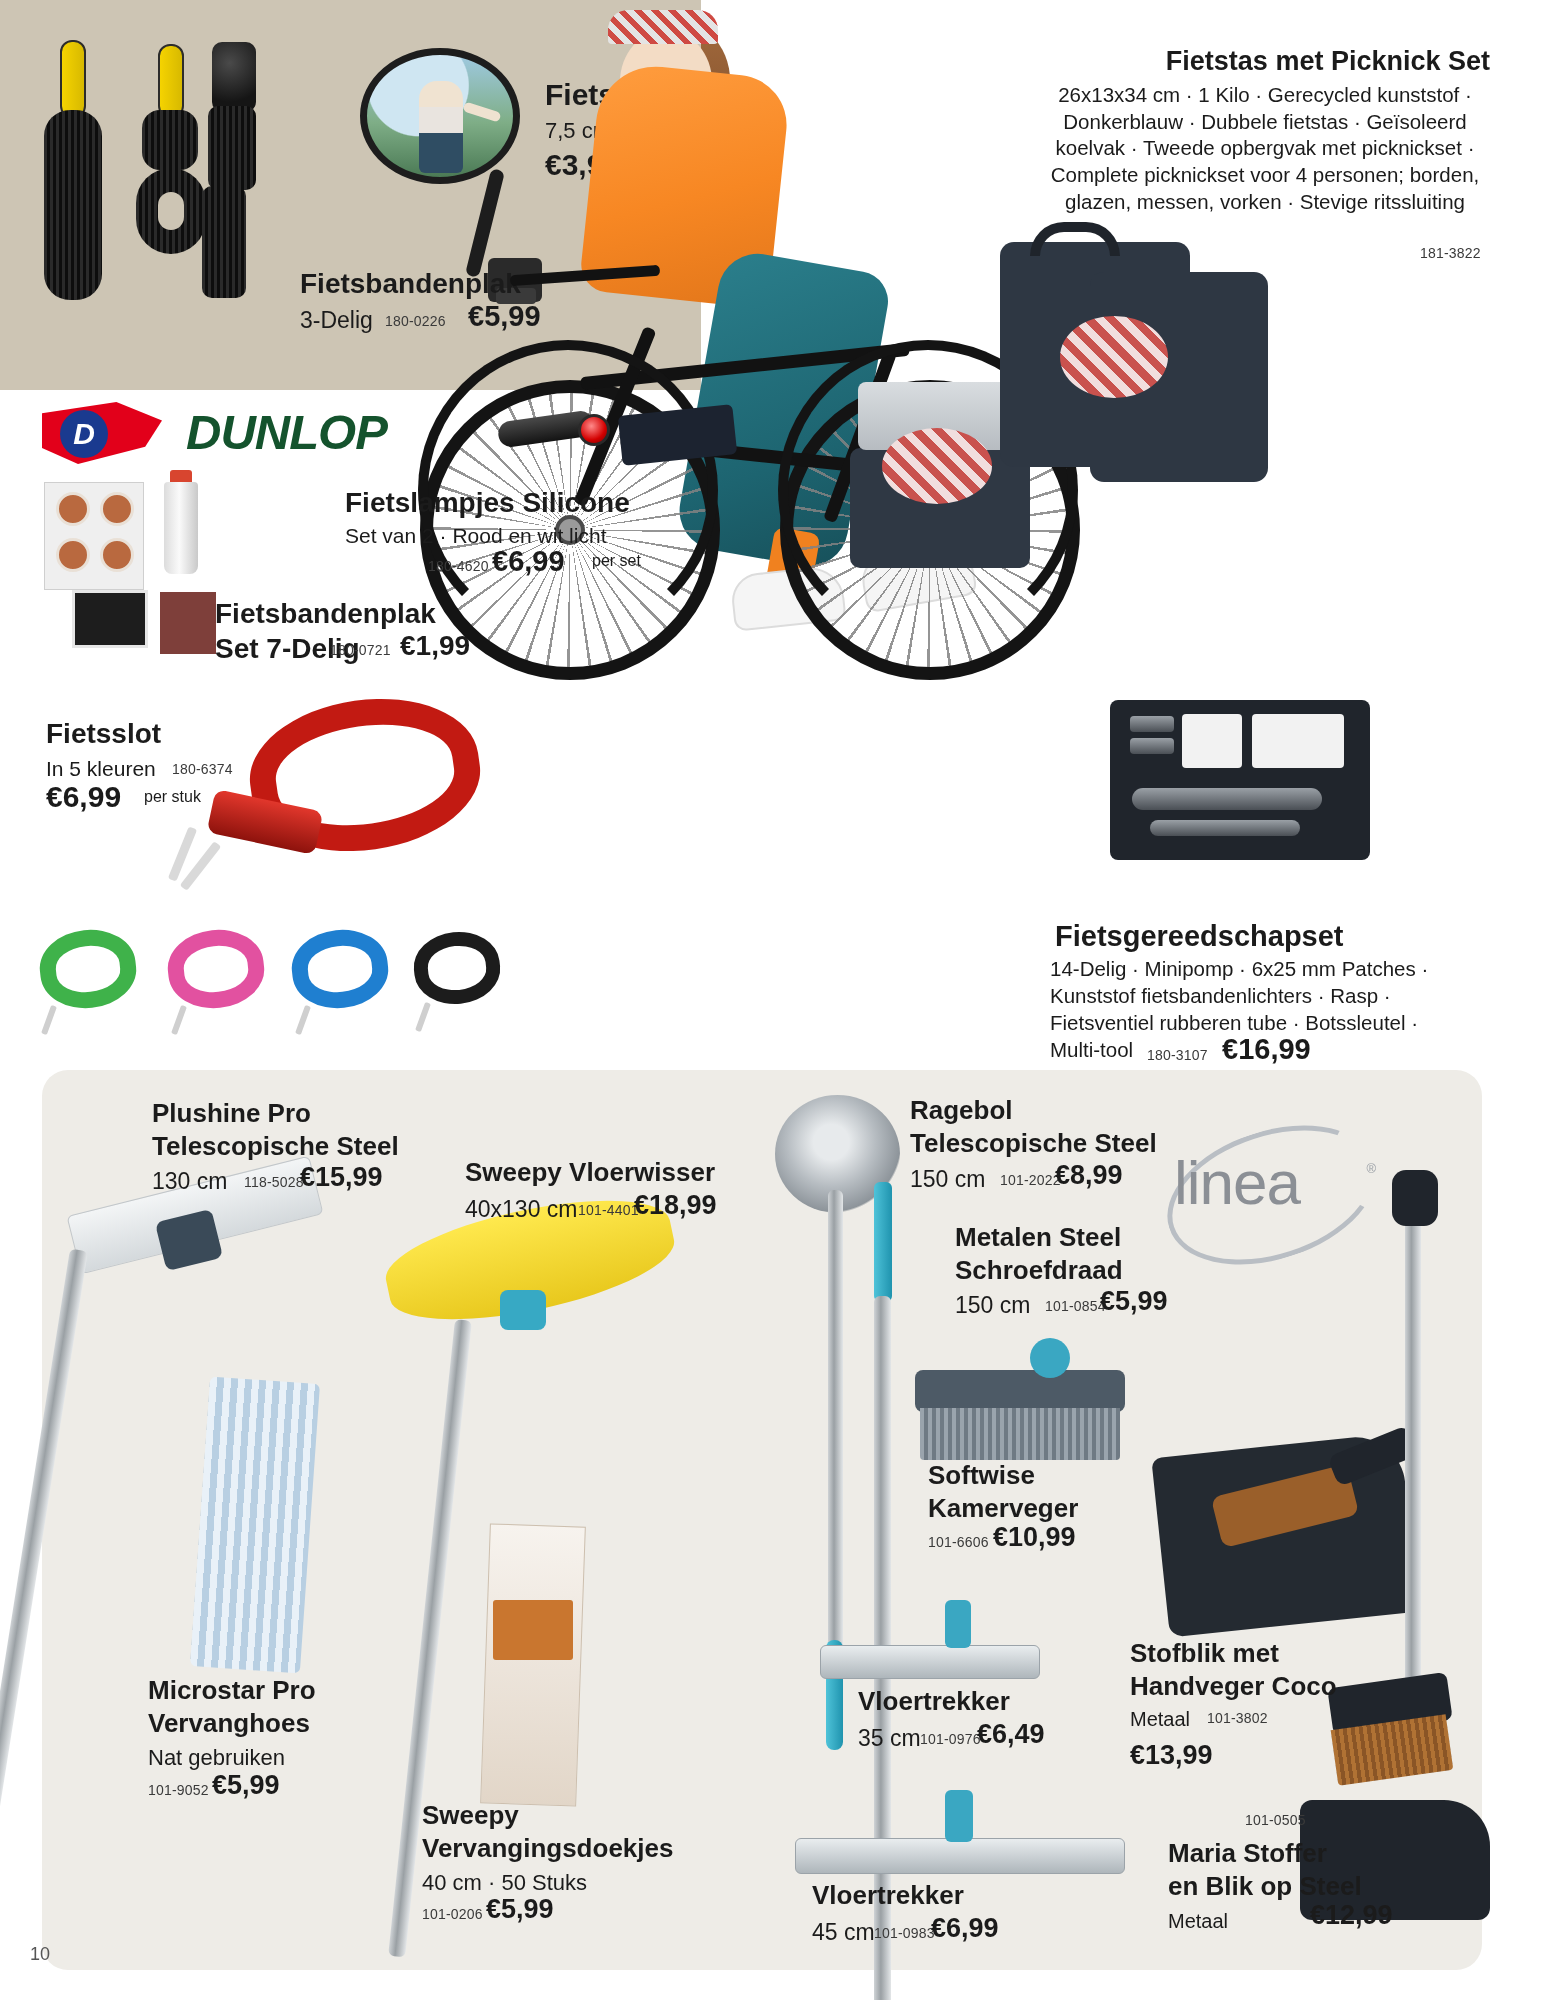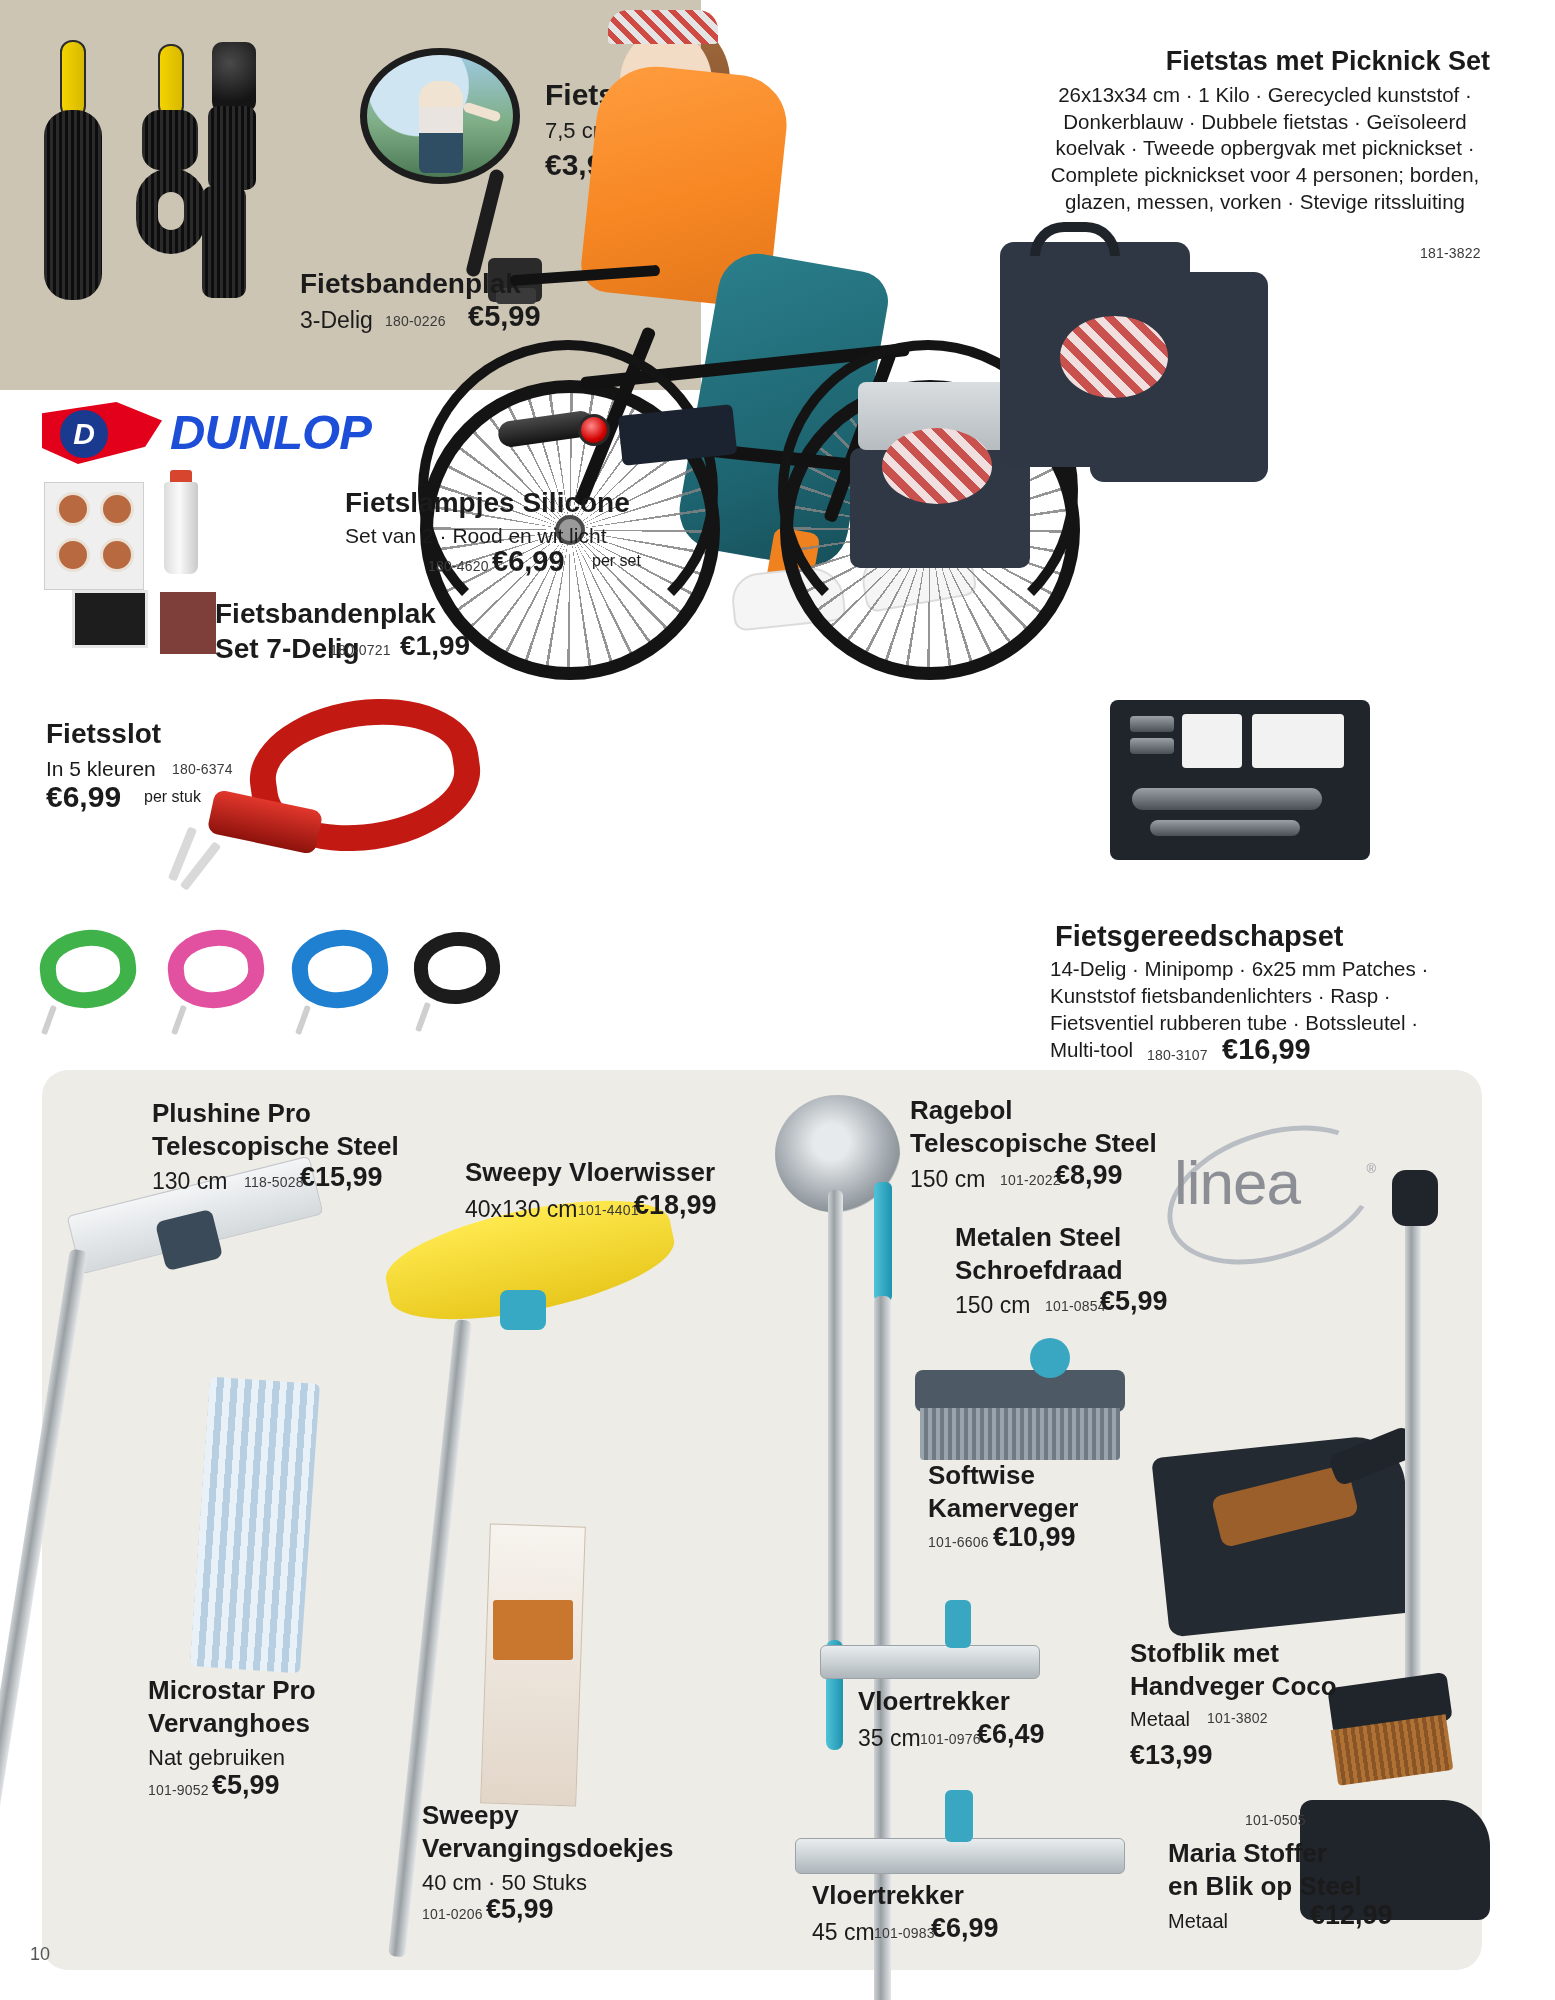--- a/index.html
+++ b/index.html
@@ -84,22 +84,22 @@
     position:absolute; left:0; top:2px; width:120px; height:62px;
     background:#e2001a;
     clip-path: polygon(0 18%, 62% 0, 100% 30%, 86% 72%, 30% 100%, 0 74%);
   }
   .dunlop .dcircle{
     position:absolute; left:18px; top:10px; width:48px;height:48px;border-radius:50%;
     background:#1a3a8f; color:#fff; font-weight:700; font-size:30px;
     display:flex;align-items:center;justify-content:center; font-style:italic;
   }
   .dunlop .word {
-    position:absolute; left:128px; top:4px; font-size:49px; font-weight:700;
-    font-style:italic; letter-spacing:-1px; color:#1d4ed8;
+    position:absolute; left:144px; top:4px; font-size:49px; font-weight:700;
+    font-style:italic; letter-spacing:-1px; color:#14532d;
   }
 
   
   .patchkit { position:absolute; left:36px; top:482px; width:190px; height:175px; }
   .patch-card { position:absolute; background:#efefef; border:1px solid #cfcfcf; }
   .patch-dot { position:absolute; border-radius:50%; background:#b9693f; border:3px solid #e9e0d6; }
   .glue-tube { position:absolute; left:128px; top:0px; width:34px; height:92px; background:linear-gradient(90deg,#dcdcdc,#fafafa 45%,#c9c9c9); border-radius:4px 4px 8px 8px; }
   .glue-cap { position:absolute; left:134px; top:-12px; width:22px;height:16px;background:#d8452f;border-radius:3px; }
   .sand { position:absolute; left:124px; top:110px; width:56px; height:62px; background:#7e3f3a; }
   .blackpatch { position:absolute; left:36px; top:108px; width:76px; height:58px; background:#1d1d1d; border:3px solid #e6e6e6; }

